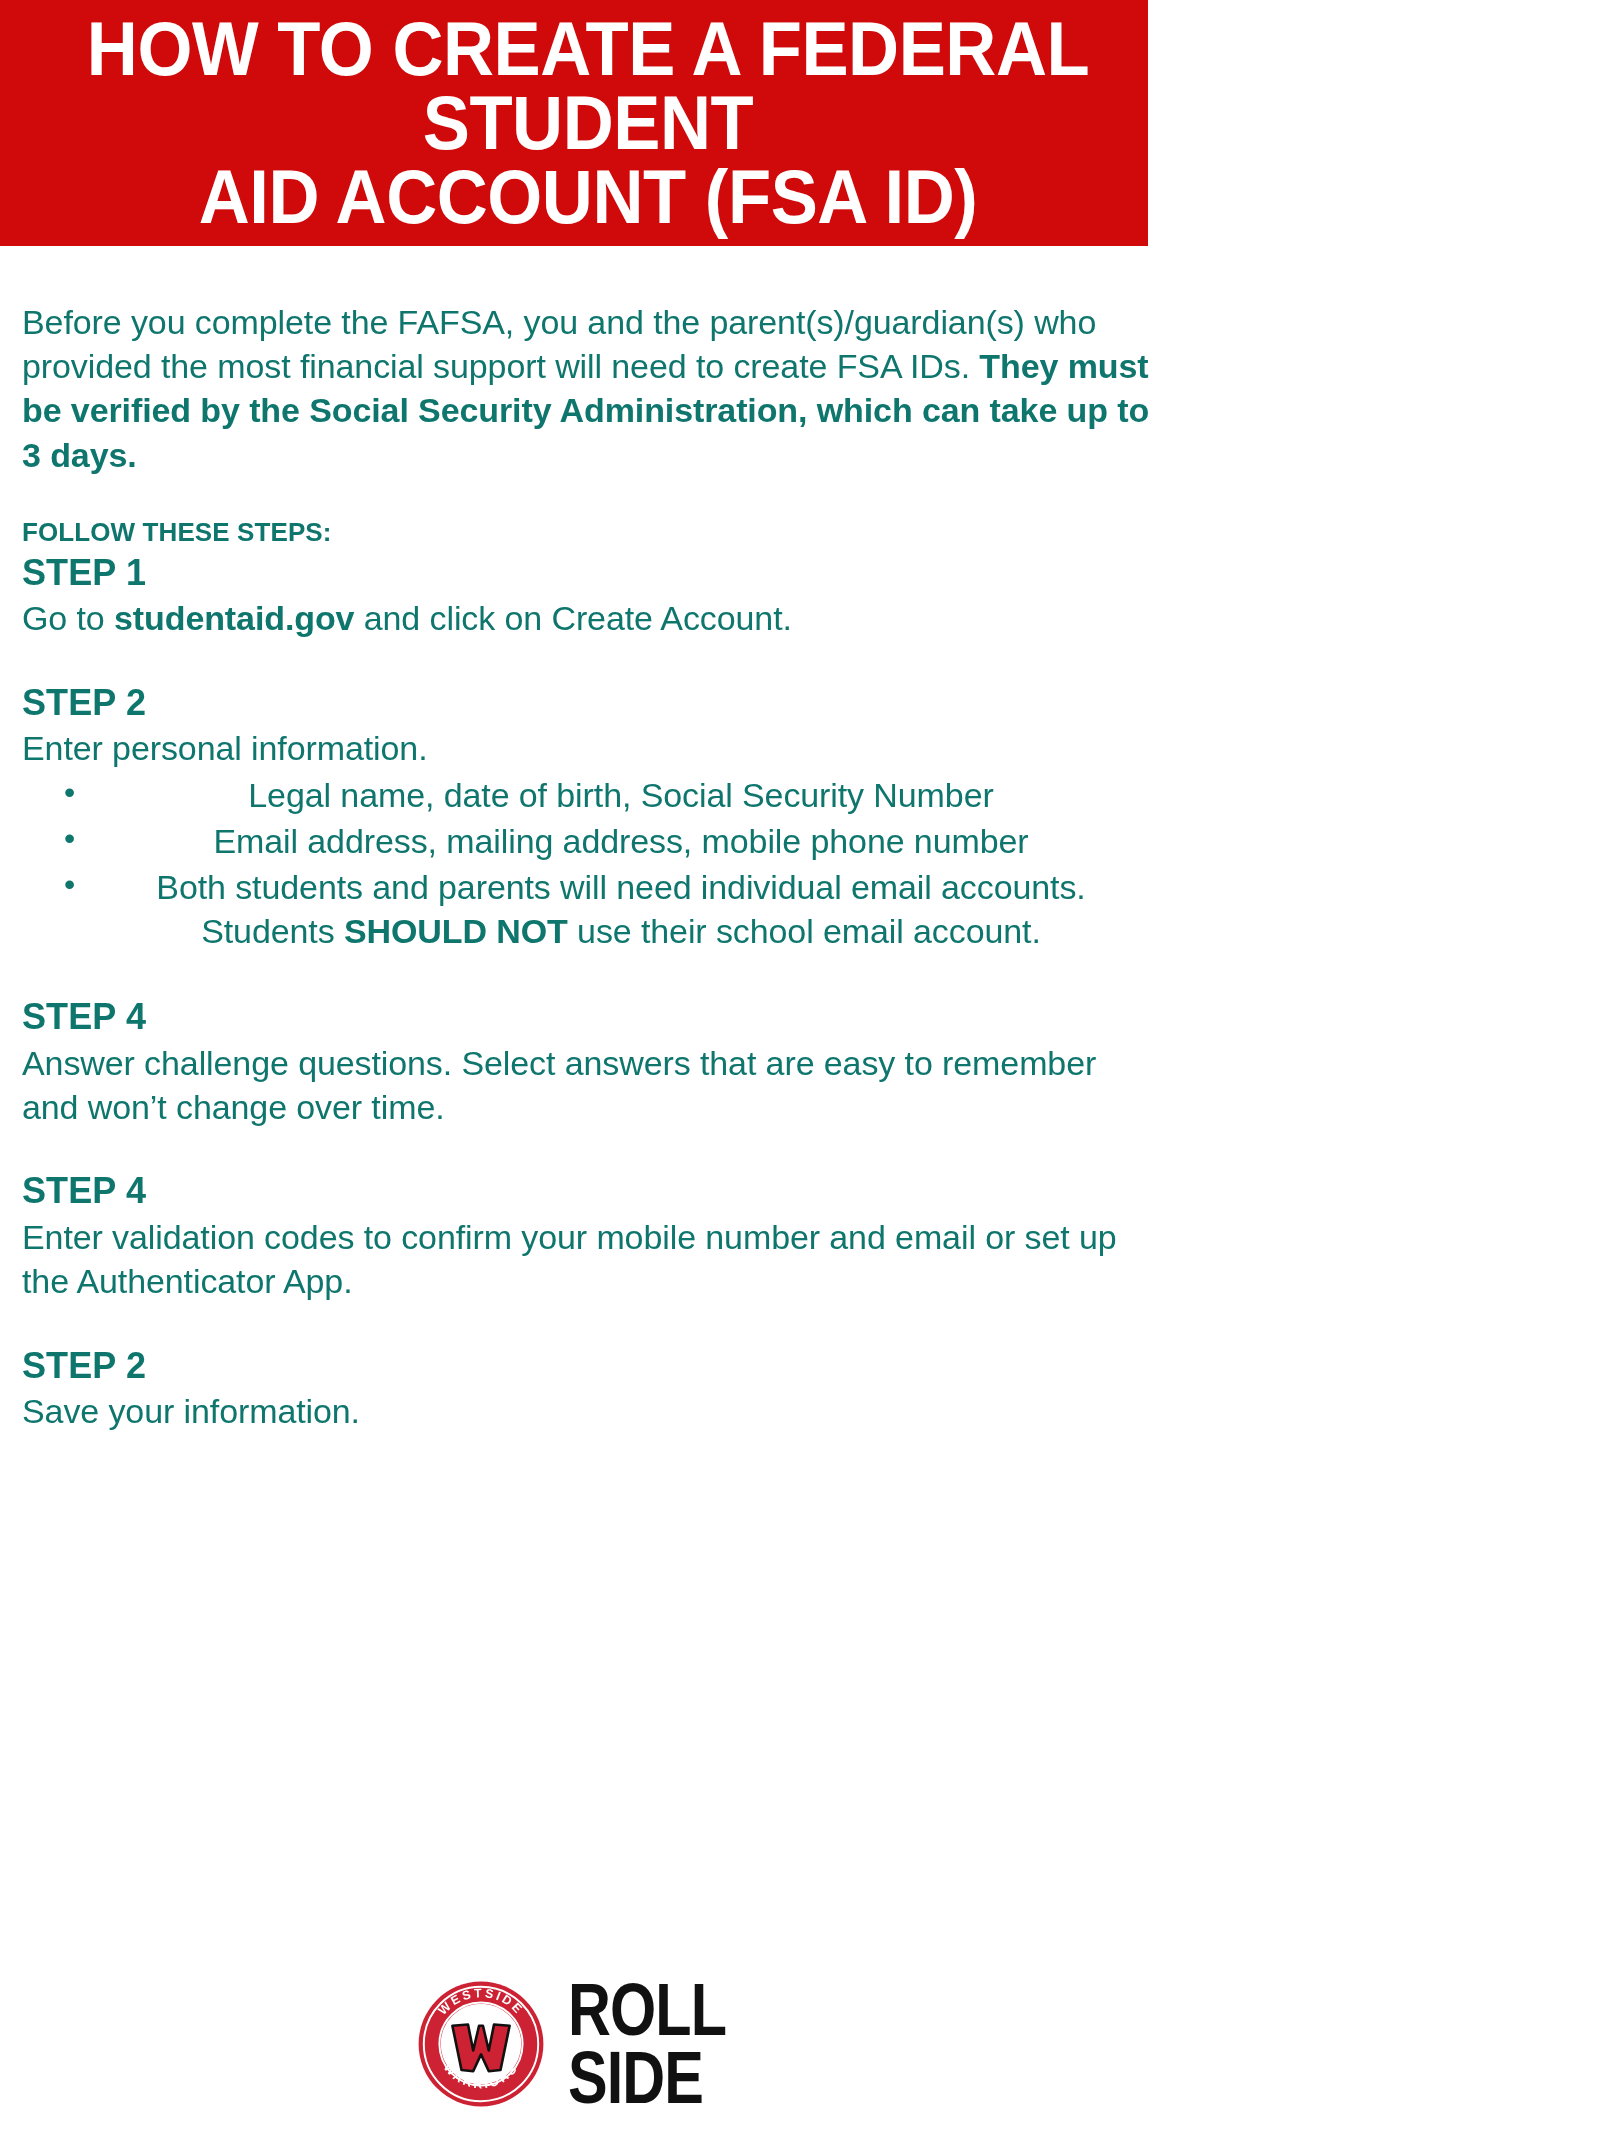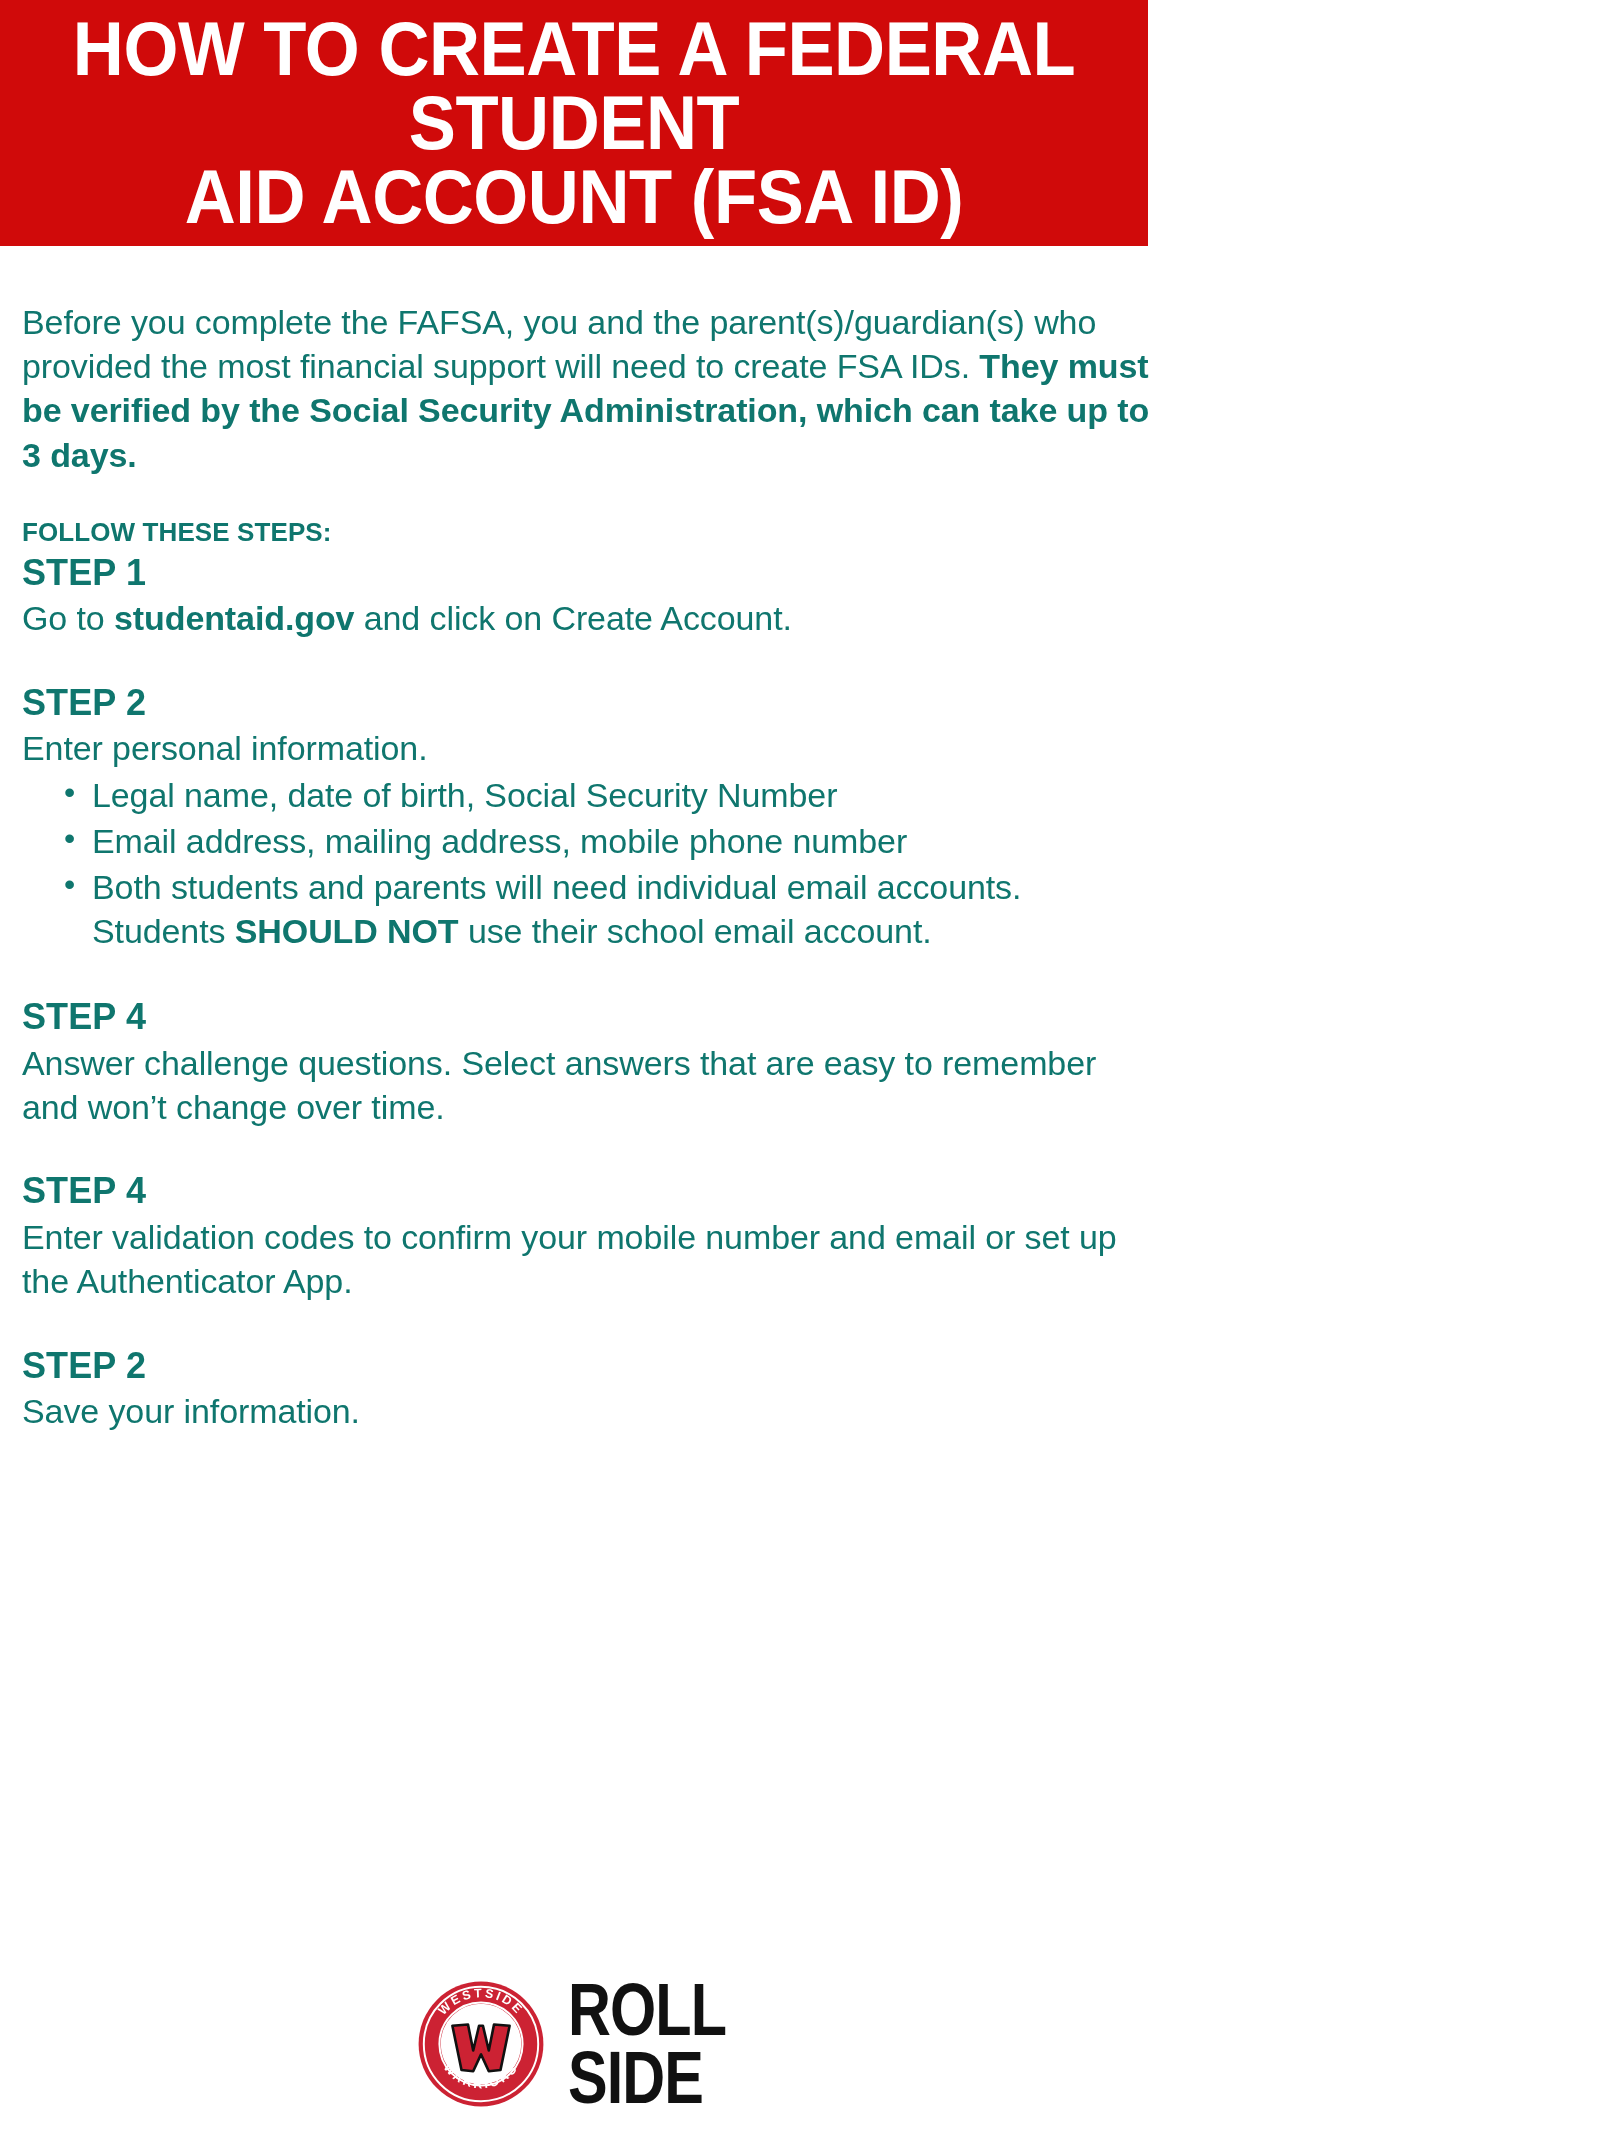--- a/index.html
+++ b/index.html
@@ -20,21 +20,21 @@
   .banner {
     position: absolute;
     left: 0;
     top: 0;
     width: 1148px;
     height: 246px;
     background: #d00a0a;
     box-sizing: border-box;
     display: flex;
     flex-direction: column;
-    align-items: center;
+    align-items: flex-end;
     justify-content: center;
   }
   .banner-title {
     color: #ffffff;
     font-family: "Liberation Sans Narrow", "Liberation Sans", sans-serif;
     font-weight: bold;
     font-size: 76px;
     line-height: 0.97;
     letter-spacing: -0.5px;
     text-align: center;
@@ -81,20 +81,21 @@
   }
   ul.bullets {
     margin: 2px 0 0 0;
     padding-left: 70px;
     list-style: none;
   }
   ul.bullets li {
     position: relative;
     margin: 0 0 2px 0;
     line-height: 1.30;
+    text-align: center;
   }
   ul.bullets li::before {
     content: "•";
     position: absolute;
     left: -28px;
     top: -1px;
     font-size: 32px;
   }
 
   

